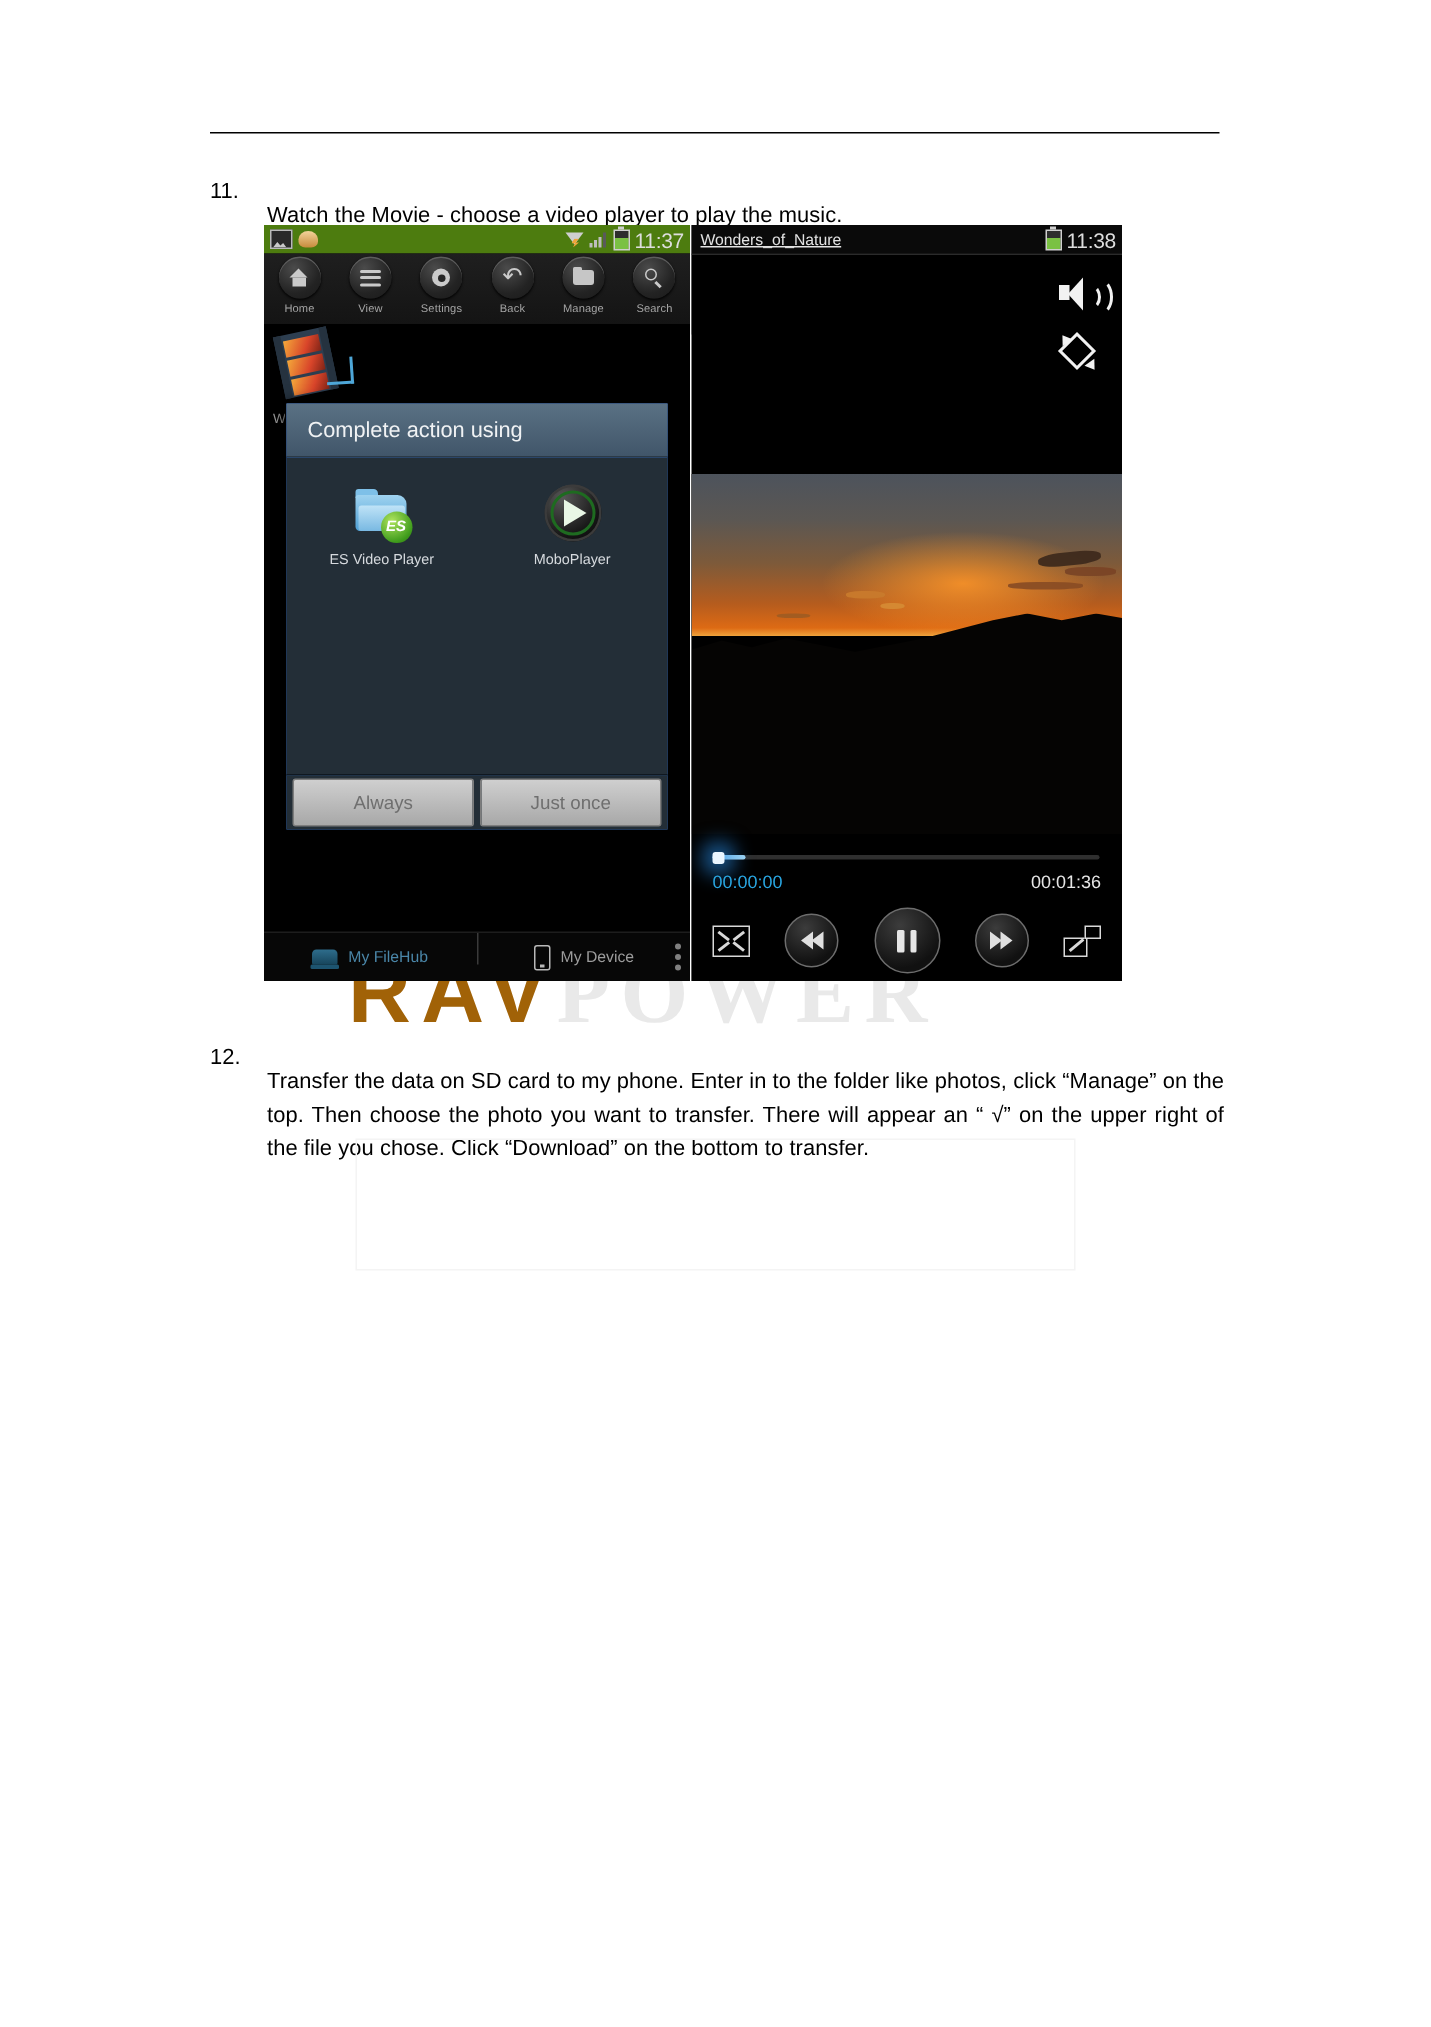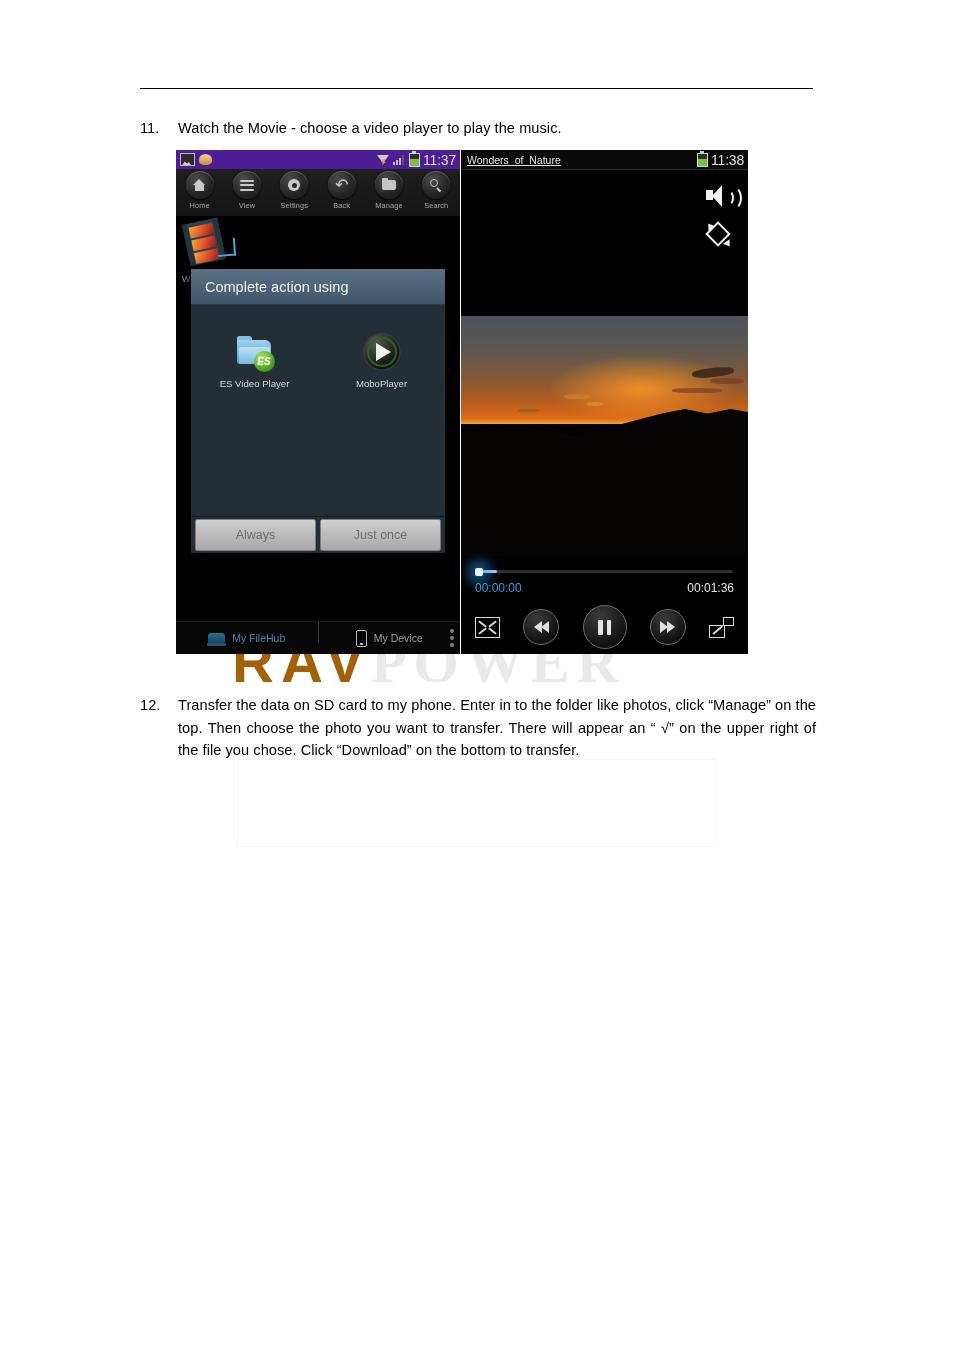--- a/index.html
+++ b/index.html
@@ -20,21 +20,21 @@
   .para{
     position:absolute;
     font-size:14.6px;
     line-height:22.6px;
     color:#000;
     letter-spacing:0.05px;
   }
   .para .num{
     position:absolute;left:0;top:0;width:38px;text-align:left;
   }
-  .para .body{display:block;margin-left:38px;}
+  .para .body{display:block;margin-left:38px;margin-top:16px;}
   #para11{left:140px;top:117px;width:680px;}
   #para12{left:140px;top:694px;width:676px;}
   #para12 .body{text-align:justify;}
 
   
   .watermark{
     position:absolute;left:232px;top:628px;width:500px;height:60px;
     font-size:58px;font-weight:bold;letter-spacing:7px;
     font-family:"Liberation Sans", sans-serif;
     white-space:nowrap;user-select:none;
@@ -55,21 +55,21 @@
   .shot{position:absolute;top:0;height:504px;background:#000;overflow:hidden;}
   #shot-left{left:0;width:284px;}
   #shot-right{left:285px;width:287px;}
 
   
   .statusbar{
     position:absolute;left:0;top:0;width:100%;height:19px;
     background:#0a0a0a;display:flex;align-items:center;
     font-size:11px;color:#d6d6d6;
   }
-  #shot-left .statusbar{background:#4c1d95;gap:33px;}
+  #shot-left .statusbar{background:#4d7c0f;gap:33px;}
   .sb-left{display:flex;align-items:center;gap:4px;padding-left:4px;}
   .sb-right{margin-left:auto;display:flex;align-items:center;gap:3px;padding-right:4px;}
   .sb-clock{font-size:14px;color:#dedede;letter-spacing:-.2px;}
   .sb-title{padding-left:6px;font-size:10.5px;color:#e3e3e3;text-decoration:underline;}
 
   .ico-gallery{
     width:13px;height:11px;border:1.4px solid #b9b9b9;background:#2a2a2a;
     position:relative;
   }
   .ico-gallery::after{
@@ -196,21 +196,21 @@
     box-shadow:0 0 8px rgba(0,0,0,.85);box-sizing:border-box;
   }
   .dlg-head{
     height:36px;box-sizing:border-box;
     background:linear-gradient(#5a7184,#41566a);
     border-bottom:1px solid #2c3a47;
     display:flex;align-items:center;padding-left:14px;
     font-size:14.5px;color:#f0f2f4;
   }
   .dlg-body{
-    background:#232e37;height:212px;box-sizing:border-box;padding-top:28px;
+    background:#232e37;height:212px;box-sizing:border-box;padding-top:18px;
     border-bottom:1px solid #101820;
   }
   .dlg-row{display:flex;}
   .dlg-cell{flex:1;text-align:center;}
   .app-icon{
     width:38px;height:38px;margin:0 auto 7px;position:relative;
   }
   .app-label{font-size:9.6px;color:#d6dade;}
 
   

